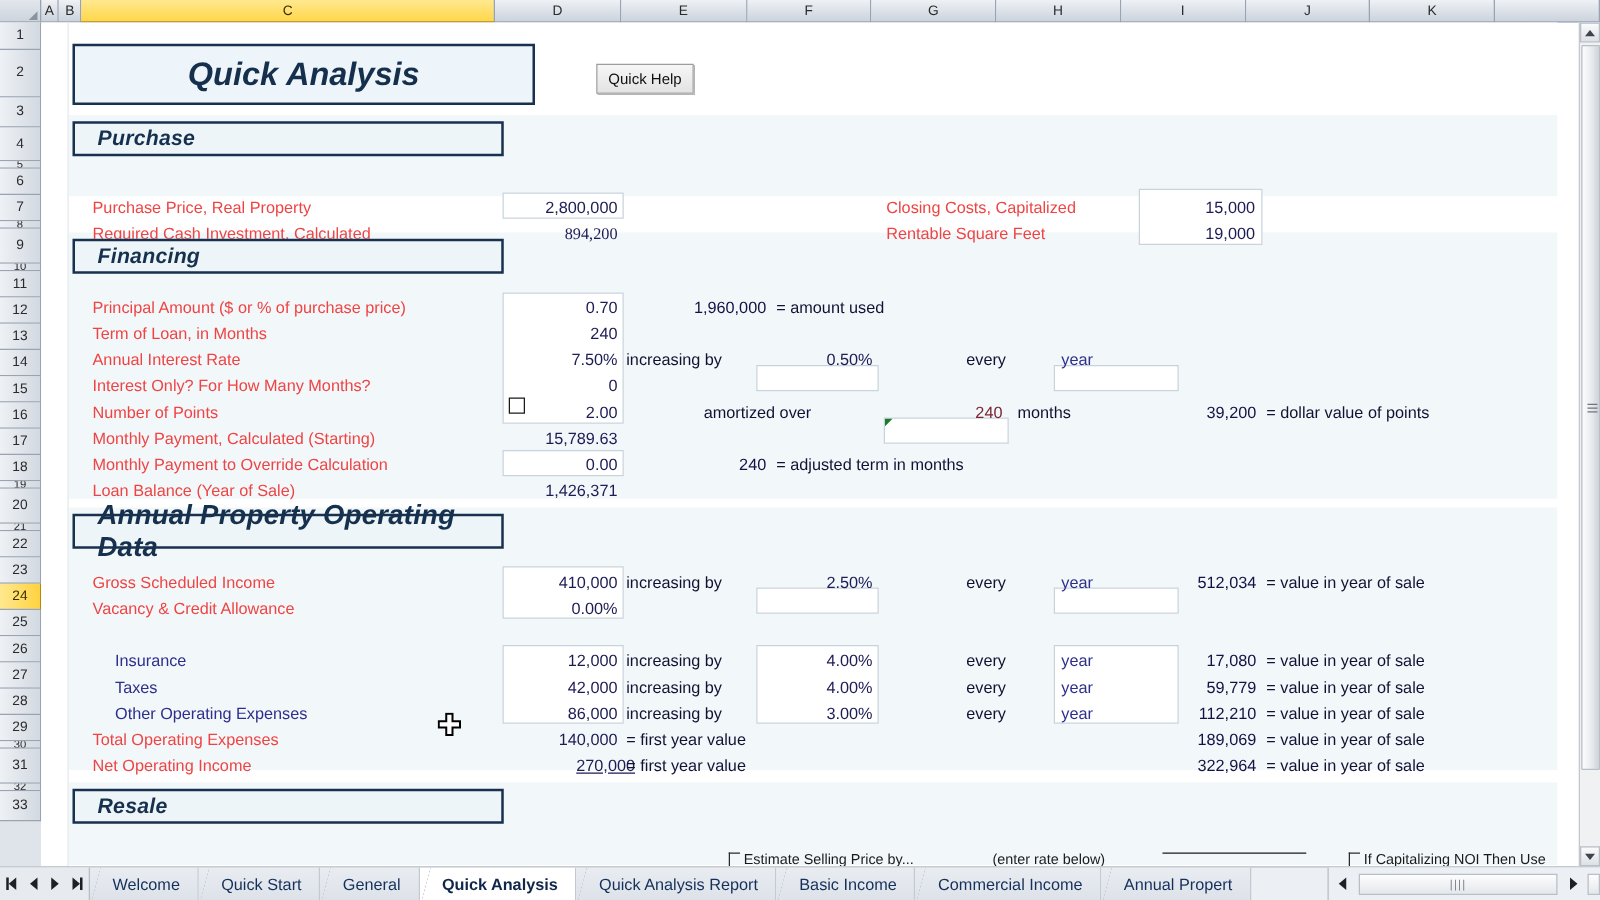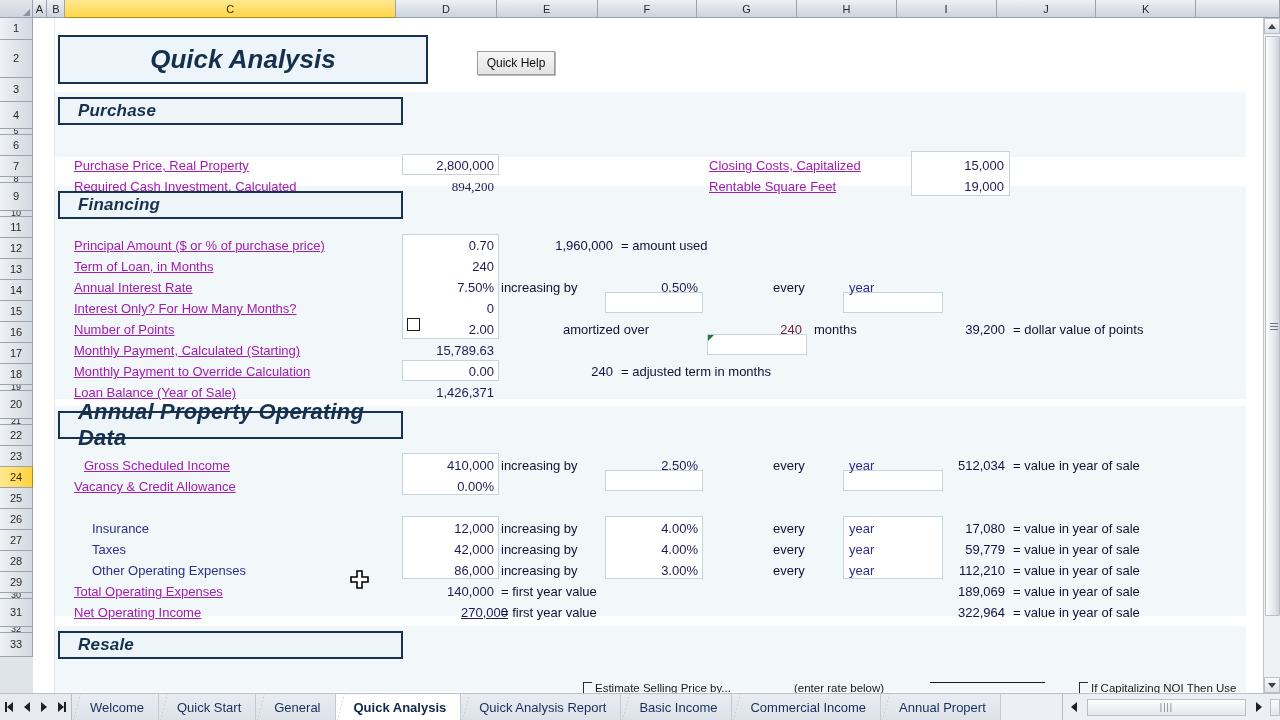--- a/index.html
+++ b/index.html
@@ -105,21 +105,21 @@
 
   .cell {
     position: absolute;
     font-size: 13px;
     color: #1d1d3d;
     white-space: nowrap;
     line-height: 1;
     display: flex;
     align-items: center;
   }
-  .lbl { color: #a21caf; text-decoration: underline; }
+  .lbl { color: #ef4444; }
   .lbl-sub { color: #2e2e8c; padding-left: 18px; }
   .num { justify-content: flex-end; color: #1d1d55; }
   .num-dark { justify-content: flex-end; color: #121244; }
   .num-maroon { justify-content: flex-end; color: #7a2634; }
   .note { color: #111133; }
 
   
   .inbox {
     position: absolute;
     background: #ffffff;
@@ -485,21 +485,21 @@
     <div class="cell note" style="left:588px; top:347px;">= adjusted term in months</div>
 
     <div class="cell lbl" style="left:41px; top:368px;">Loan Balance (Year of Sale)</div>
     <div class="cell num" style="left:369px; top:368px; width:92px;">1,426,371</div>
 
     <div class="banner" style="left:25px; top:393px; width:345px; height:28px;">
       <span style="font-size:22px">Annual Property Operating Data</span>
     </div>
 
     <div class="inbox" style="left:369px; top:435px; width:97px; height:42px;"></div>
-    <div class="cell lbl" style="left:51px; top:441px;">Gross Scheduled Income</div>
+    <div class="cell lbl" style="left:41px; top:441px;">Gross Scheduled Income</div>
     <div class="cell num" style="left:369px; top:441px; width:92px;">410,000</div>
     <div class="cell note" style="left:468px; top:441px;">increasing by</div>
     <div class="inbox" style="left:572px; top:452px; width:98px; height:21px;"></div>
     <div class="cell num" style="left:572px; top:441px; width:93px;">2.50%</div>
     <div class="cell note" style="left:740px; top:441px;">every</div>
     <div class="inbox" style="left:810px; top:452px; width:100px; height:21px;"></div>
     <div class="cell" style="left:816px; top:441px; color:#2e2e8c;">year</div>
     <div class="cell num-dark" style="left:880px; top:441px; width:92px;">512,034</div>
     <div class="cell note" style="left:980px; top:441px;">= value in year of sale</div>
 

